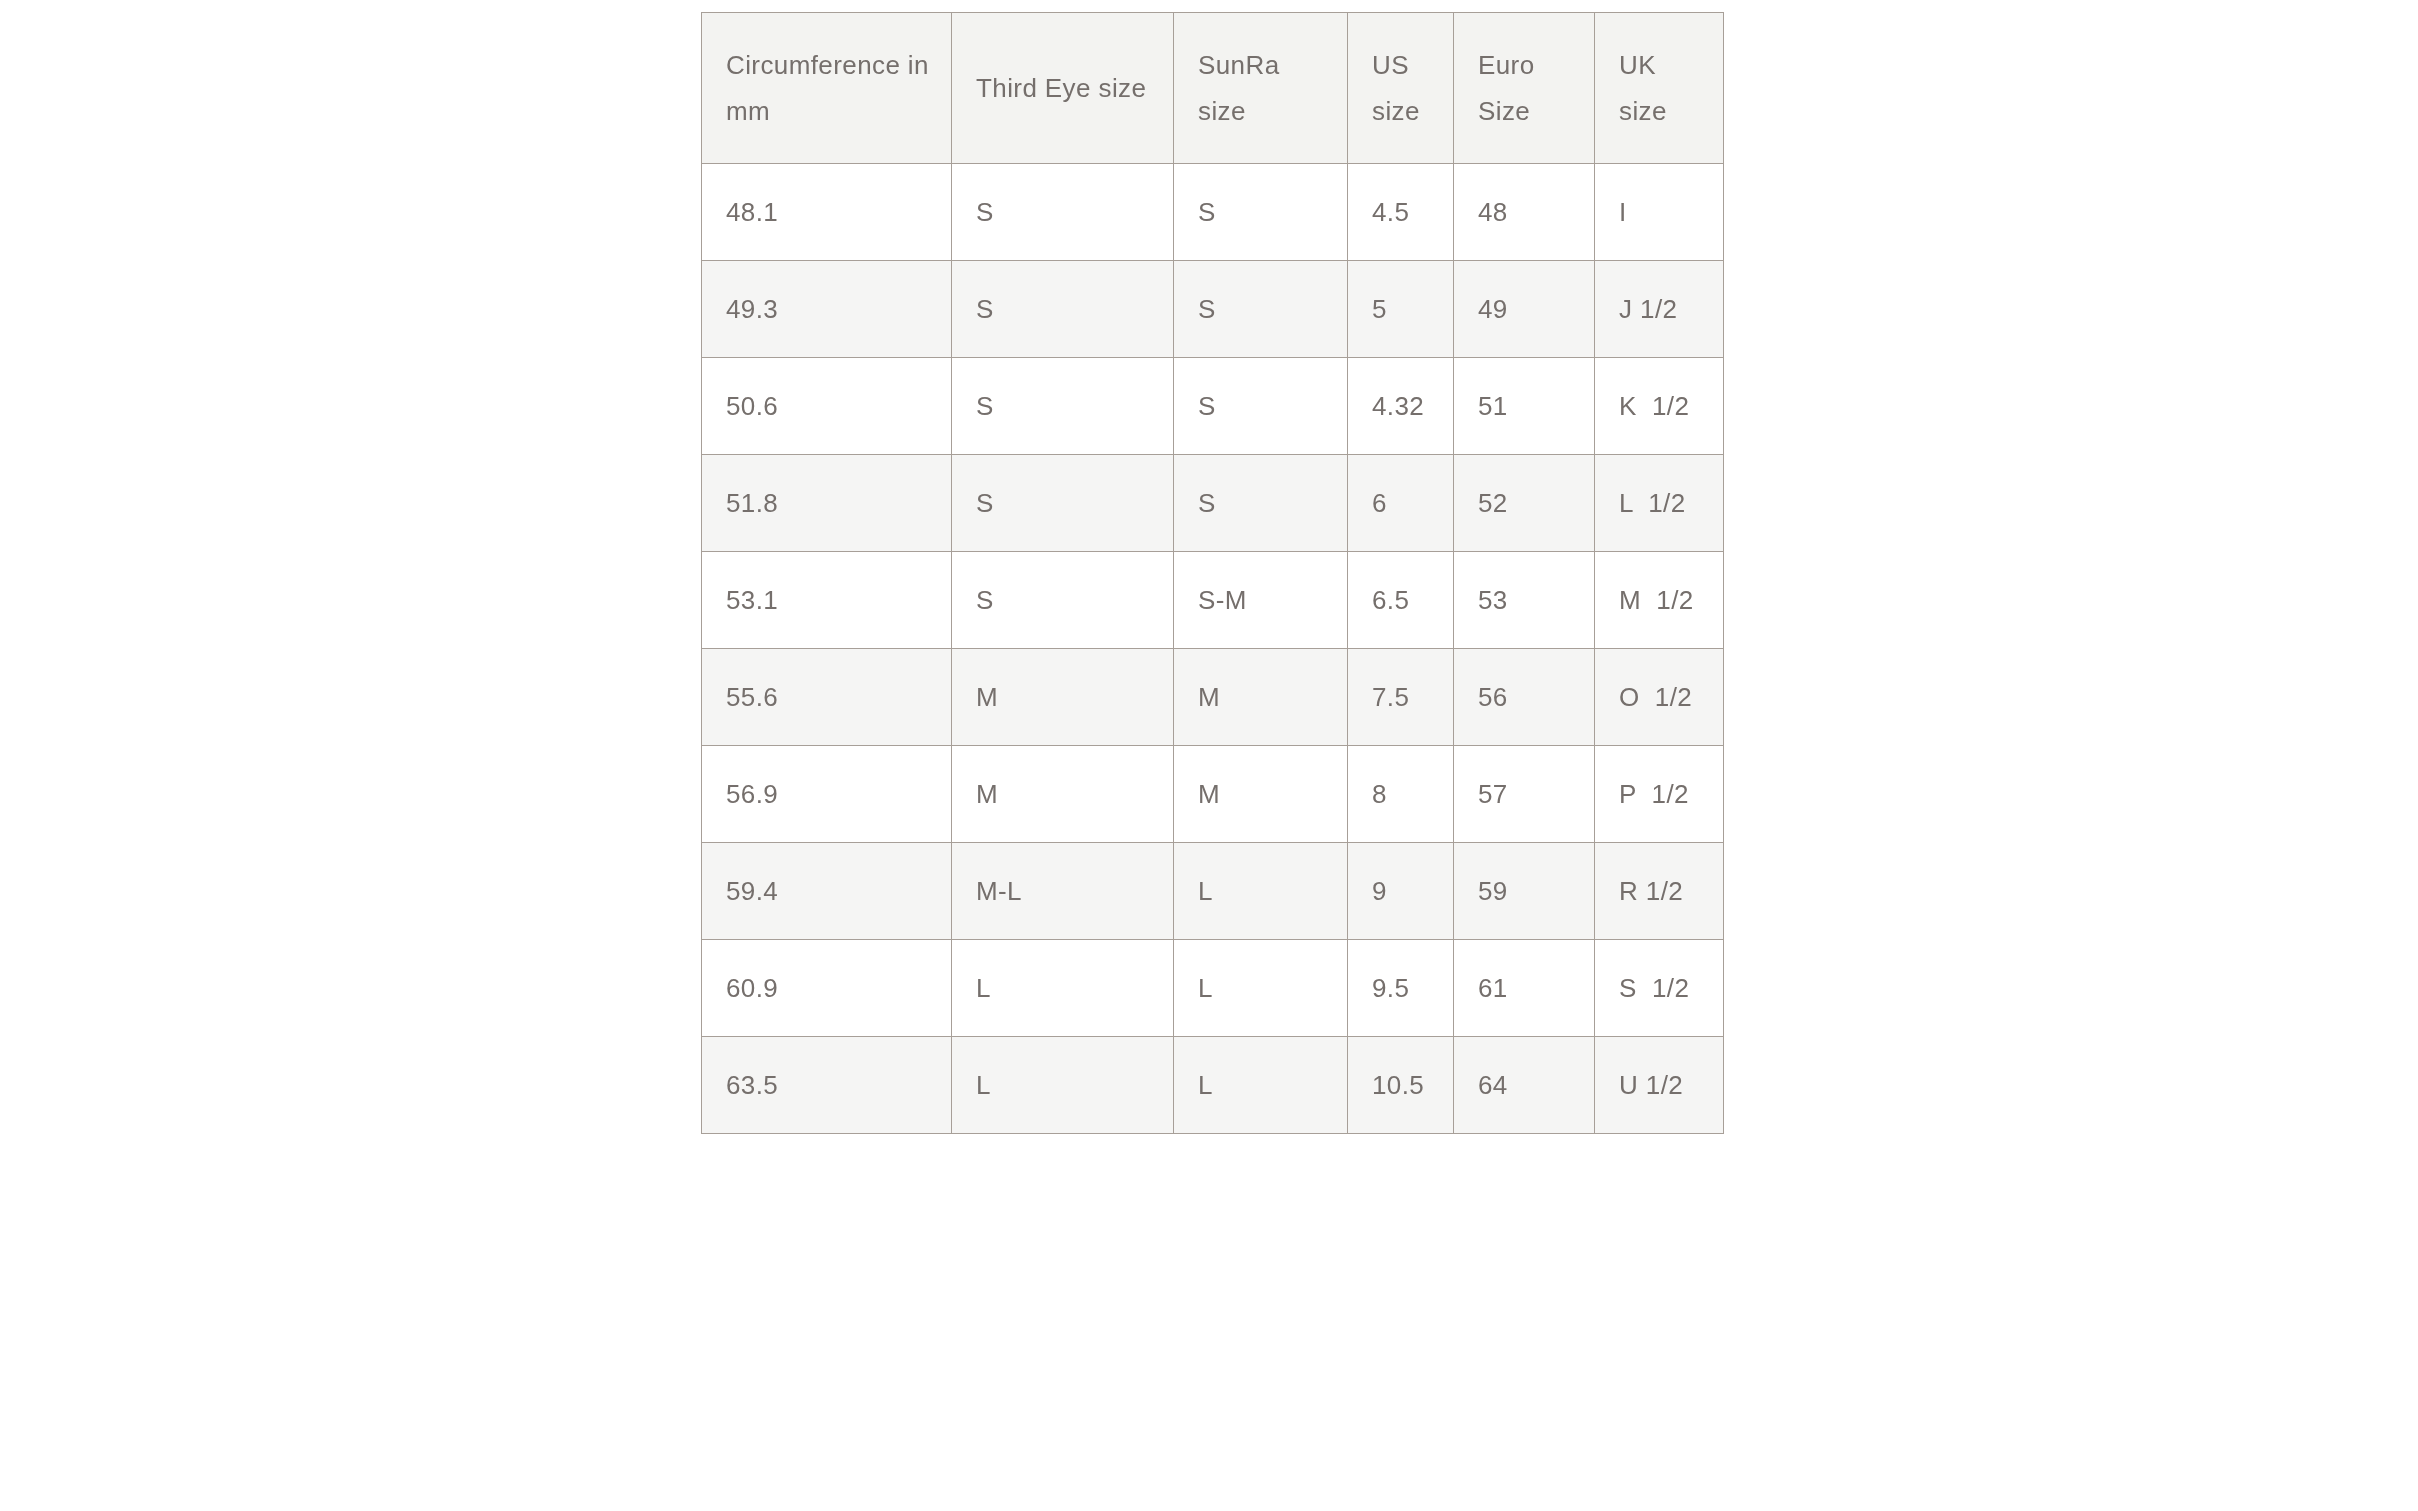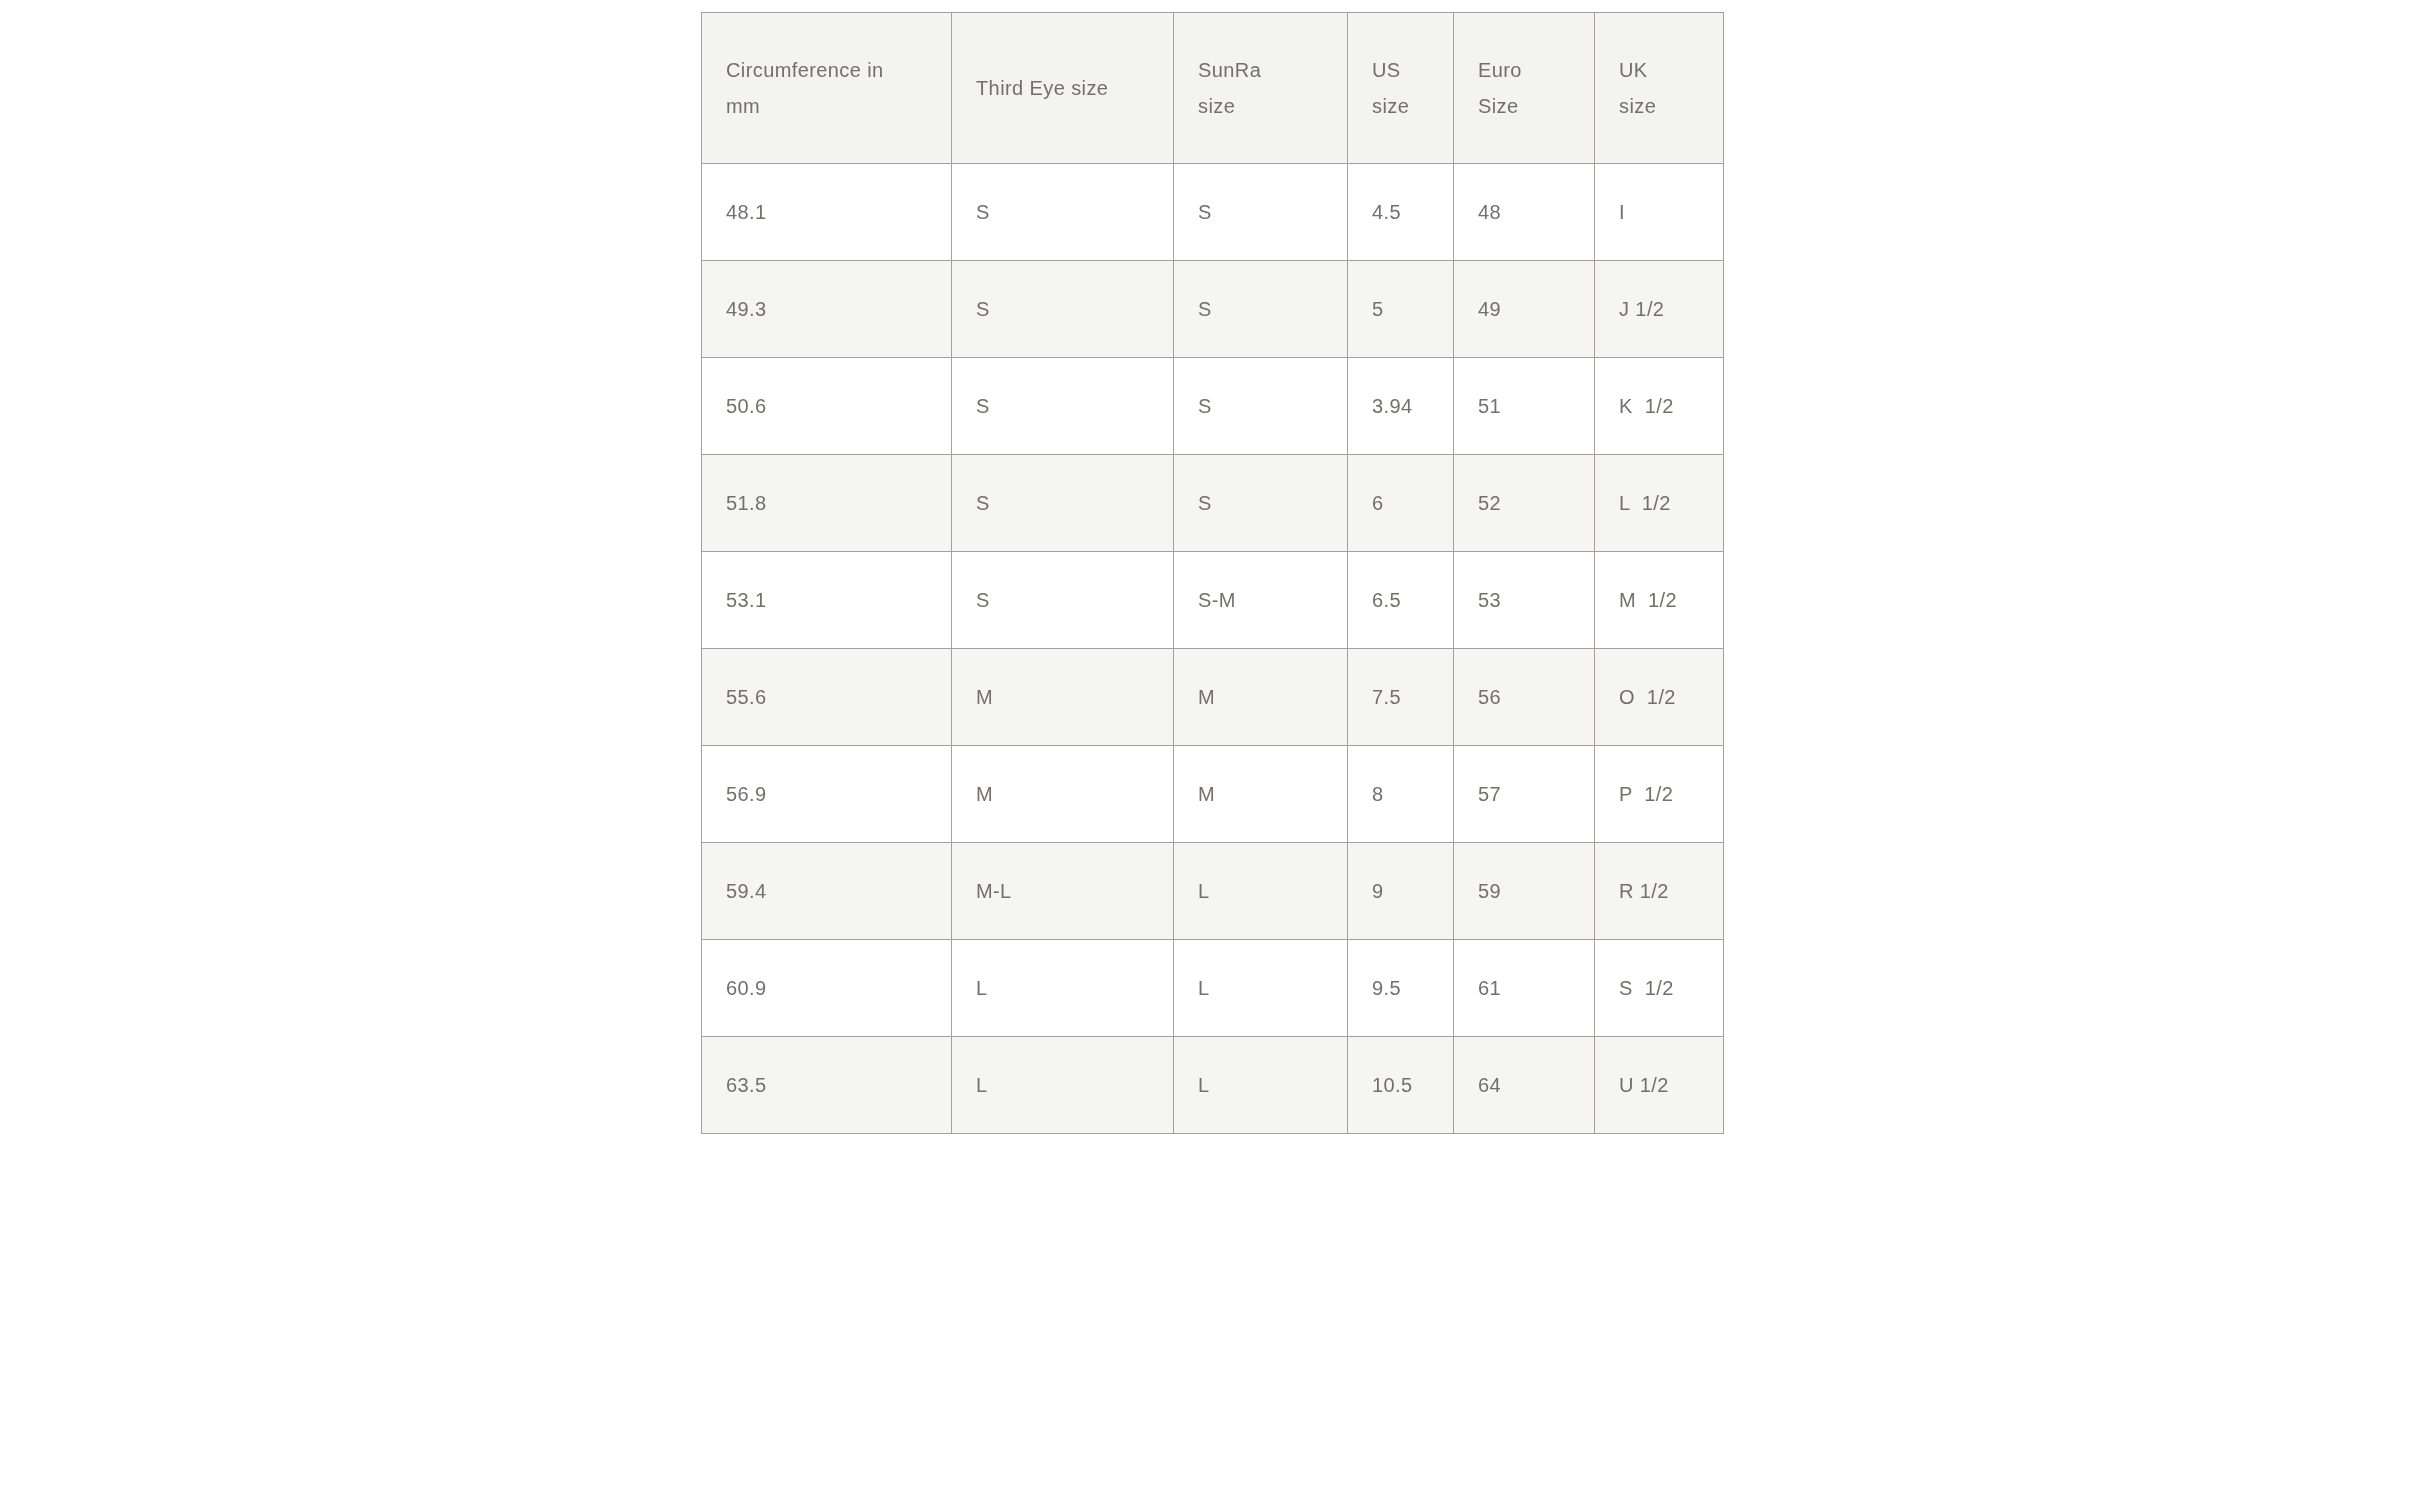--- a/index.html
+++ b/index.html
@@ -25,21 +25,21 @@
     background: #ffffff;
   }
   table.size-table {
     position: absolute;
     left: 701px;
     top: 12.4px;
     width: 1023px;
     border-collapse: collapse;
     table-layout: fixed;
     color: var(--text);
-    font-size: 20px;
+    font-size: 26px;
     letter-spacing: 0.4px;
     font-weight: 400;
   }
   table.size-table th,
   table.size-table td {
     border: 1.9px solid var(--border);
     vertical-align: middle;
     text-align: left;
     padding: 0 21px 0 24px;
     white-space: pre-wrap;
@@ -105,21 +105,21 @@
           <td>S</td>
           <td>S</td>
           <td>5</td>
           <td>49</td>
           <td>J 1/2</td>
         </tr>
         <tr>
           <td>50.6</td>
           <td>S</td>
           <td>S</td>
-          <td>3.94</td>
+          <td>4.32</td>
           <td>51</td>
           <td>K  1/2</td>
         </tr>
         <tr>
           <td>51.8</td>
           <td>S</td>
           <td>S</td>
           <td>6</td>
           <td>52</td>
           <td>L  1/2</td>

